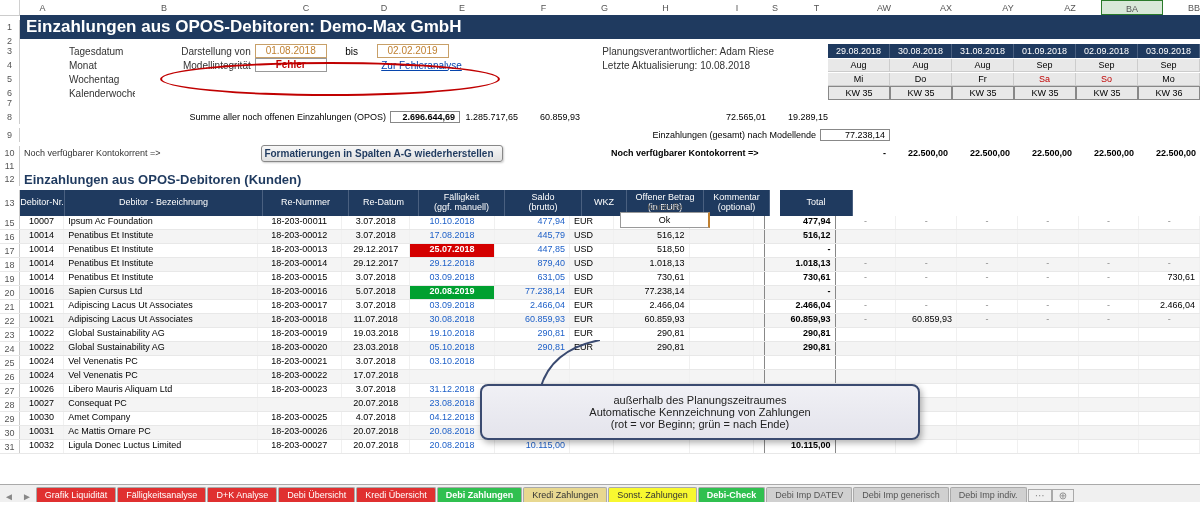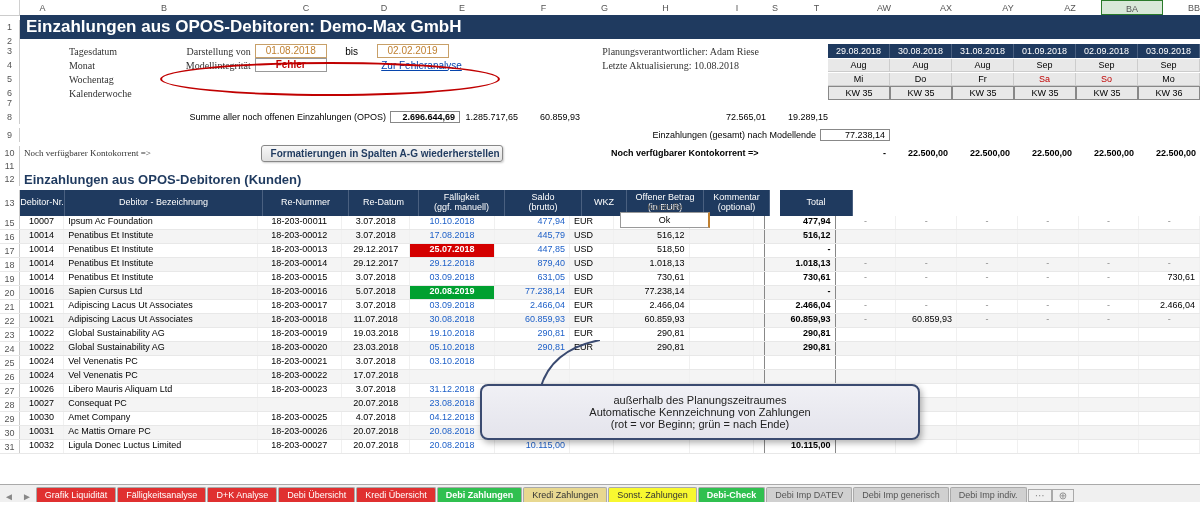--- a/index.html
+++ b/index.html
@@ -9,31 +9,31 @@
 .col-headers > div { border-right: 1px solid #d0d0d0; text-align: center; line-height: 16px; color: #555; font-size: 9px; }
 .row-num { width: 20px; border-right: 1px solid #ccc; text-align: center; color: #555; font-size: 9px; line-height: 14px; flex-shrink: 0; background: #fff; }
 
 .sheet { display: flex; flex-direction: column; }
 .row { display: flex; height: 14px; align-items: center; }
 .row.tall { height: 22px; }
 
 .title-bar { background: #1f3a5f; color: #fff; font-weight: bold; font-size: 17px; padding: 2px 6px; flex: 1; }
 
 .cell { padding: 0 4px; overflow: hidden; white-space: nowrap; }
-.label { color: #333; font-family: Liberation Serif, serif; }
+.label { color: #333; }
 .center { text-align: center; }
 .right { text-align: right; }
 
 .input-box { border: 1px solid #c8a068; background: #fff; text-align: center; color: #c08030; padding: 0 4px; height: 14px; line-height: 12px; }
 .error-box { border: 1px solid #999; background: #fff; color: #c00000; font-weight: bold; text-align: center; height: 14px; line-height: 12px; }
 .link-cell { color: #0645ad; text-decoration: underline; text-align: center; }
 
 .section-head { color: #1f3a5f; font-weight: bold; font-size: 13px; padding: 2px 4px; }
 
-.btn3d { border: 1px solid #888; background: linear-gradient(#f8f8f8,#e0e0e0); border-radius: 3px; text-align: right; padding: 2px 2px; font-size: 10px; color: #1f3a5f; font-weight: bold; box-shadow: 1px 1px 2px rgba(0,0,0,0.2); }
+.btn3d { border: 1px solid #888; background: linear-gradient(#f8f8f8,#e0e0e0); border-radius: 3px; text-align: left; padding: 2px 2px; font-size: 10px; color: #1f3a5f; font-weight: bold; box-shadow: 1px 1px 2px rgba(0,0,0,0.2); }
 
 .hdr-dark { background: #1f3a5f; color: #fff; font-size: 9px; text-align: center; border-right: 1px solid #4a6080; padding: 2px; display: flex; align-items: center; justify-content: center; }
 .date-cell { background: #e8e8e8; border-right: 1px solid #ccc; border-bottom: 1px solid #ccc; text-align: center; font-size: 9px; padding: 1px; }
 .date-cell.red { color: #c00000; }
 .date-cell.box { border: 1px solid #888; }
 
 .tbl-head-row { display: flex; height: 26px; }
 .tbl-head { background: #1f3a5f; color: #fff; font-size: 9px; text-align: center; border-right: 1px solid #4a6080; display: flex; flex-direction: column; justify-content: center; line-height: 1.1; }
 
 .data-row { display: flex; height: 14px; border-bottom: 1px solid #e8e8e8; }

